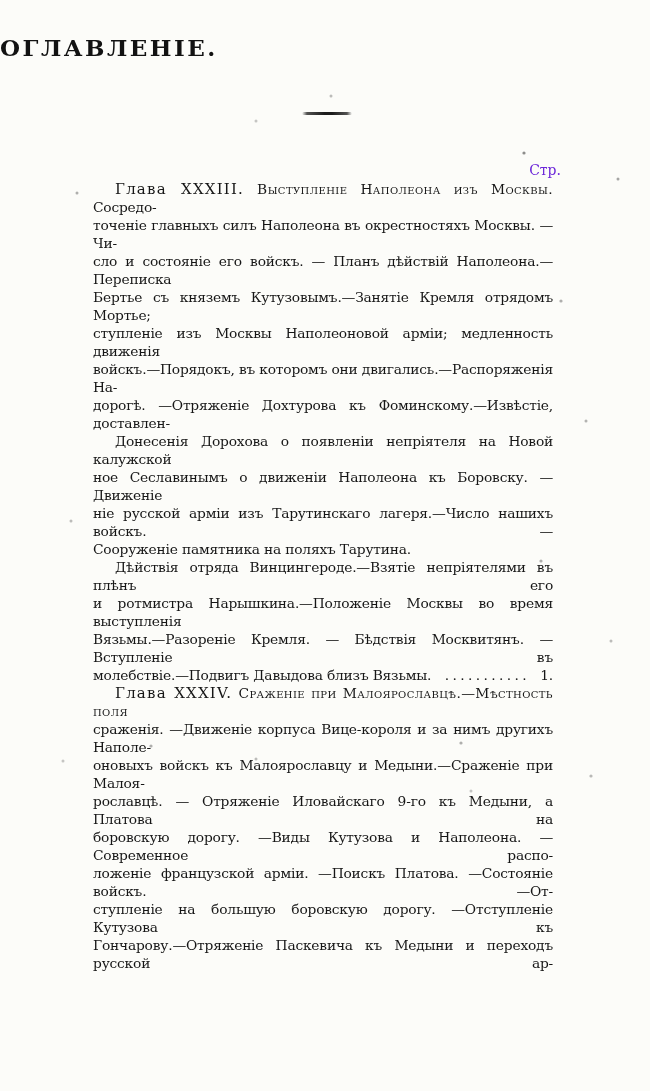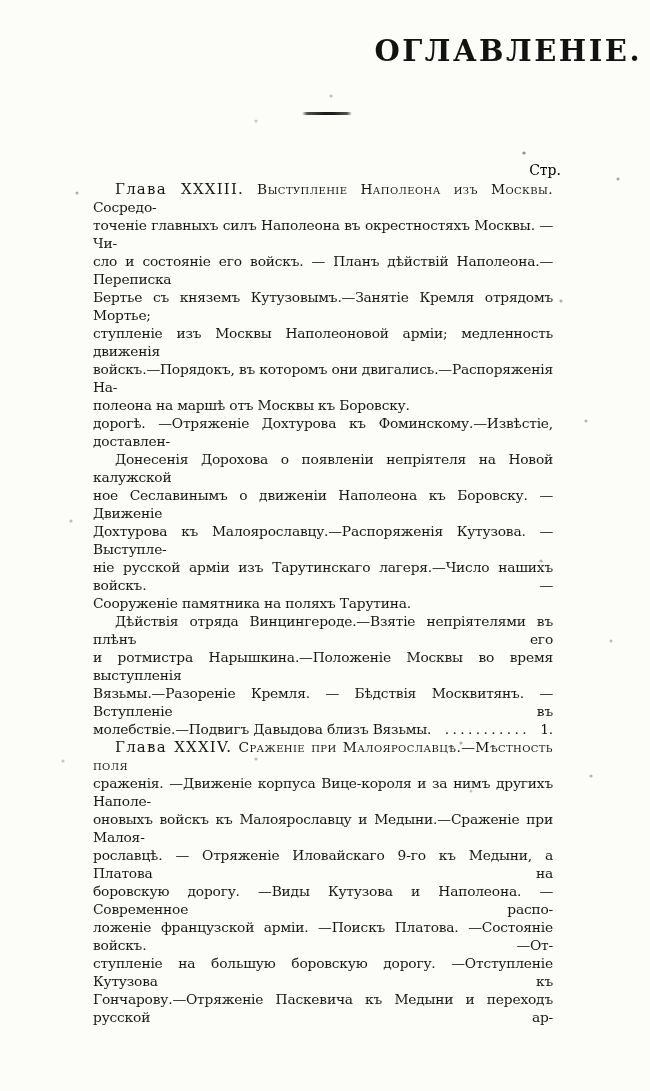--- a/index.html
+++ b/index.html
@@ -6,39 +6,39 @@
   body {
     width: 650px; height: 1091px;
     position: relative;
     background: #fcfcf9;
     font-family: "DejaVu Serif", serif;
     color: #1a1a1a;
     overflow: hidden;
   }
   .page-title {
     position: absolute; top: 34px; left: 0; width: 642px;
-    text-align: right;
-    font-size: 29px; font-weight: bold;
+    text-align: left;
+    font-size: 23px; font-weight: bold;
     letter-spacing: 2.5px;
     color: #121212;
   }
   .ornament {
     position: absolute; top: 112px; left: 302px;
     width: 50px; height: 3px;
     background: linear-gradient(90deg,
       rgba(25,25,25,0) 0%, rgba(25,25,25,.75) 10%,
       #1c1c1c 45%, #1c1c1c 60%,
       rgba(25,25,25,.75) 90%, rgba(25,25,25,0) 100%);
     border-radius: 2px;
   }
   .col-header {
     position: absolute; top: 162px; left: 93px; width: 468px;
     text-align: right;
     font-size: 14px;
-    color: #000000;
+    color: #6d28d9;
   }
   .toc {
     position: absolute; top: 180px; left: 93px; width: 460px;
     font-size: 13.8px; line-height: 18px;
     letter-spacing: -0.2px;
     color: #161616;
   }
   .line { text-align: justify; text-align-last: left; }
   .line.justify { text-align-last: justify; }
   .line.indent { text-indent: 22px; }
@@ -82,25 +82,23 @@
 
 <div class="col-header">Стр.</div>
 
 <div class="toc">
     <div class="line indent justify"><span class="seg bold">Глава XXXIII.</span><span class="seg smallcaps"> Выступленіе Наполеона изъ Москвы.</span><span class="seg plain"> Сосредо-</span></div>
     <div class="line justify"><span class="seg plain">точеніе главныхъ силъ Наполеона въ окрестностяхъ Москвы. — Чи-</span></div>
     <div class="line justify"><span class="seg plain">сло и состояніе его войскъ. — Планъ дѣйствій Наполеона.—Переписка</span></div>
     <div class="line justify"><span class="seg plain">Бертье съ княземъ Кутузовымъ.—Занятіе Кремля отрядомъ Мортье;</span></div>
     <div class="line justify"><span class="seg plain">ступленіе изъ Москвы Наполеоновой арміи; медленность движенія</span></div>
     <div class="line justify"><span class="seg plain">войскъ.—Порядокъ, въ которомъ они двигались.—Распоряженія На-</span></div>
-    <div class="line"><span class="seg plain">полеона на маршѣ отъ Москвы къ Боровску.</span></div>
     <div class="line justify"><span class="seg plain">дорогѣ. —Отряженіе Дохтурова къ Фоминскому.—Извѣстіе, доставлен-</span></div>
     <div class="line indent justify"><span class="seg plain">Донесенія Дорохова о появленіи непріятеля на Новой калужской</span></div>
     <div class="line justify"><span class="seg plain">ное Сеславинымъ о движеніи Наполеона къ Боровску. — Движеніе</span></div>
-    <div class="line justify"><span class="seg plain">Дохтурова къ Малоярославцу.—Распоряженія Кутузова. — Выступле-</span></div>
     <div class="line justify"><span class="seg plain">ніе русской арміи изъ Тарутинскаго лагеря.—Число нашихъ войскъ. —</span></div>
     <div class="line"><span class="seg plain">Сооруженіе памятника на поляхъ Тарутина.</span></div>
     <div class="line indent justify"><span class="seg plain">Дѣйствія отряда Винцингероде.—Взятіе непріятелями въ плѣнъ его</span></div>
     <div class="line justify"><span class="seg plain">и ротмистра Нарышкина.—Положеніе Москвы во время выступленія</span></div>
     <div class="line justify"><span class="seg plain">Вязьмы.—Разореніе Кремля. — Бѣдствія Москвитянъ. — Вступленіе въ</span></div>
     <div class="line leader">
       <span class="seg plain lead-text">молебствіе.—Подвигъ Давыдова близъ Вязьмы.</span>
       <span class="dots">
         <span>.</span>
         <span>.</span>

